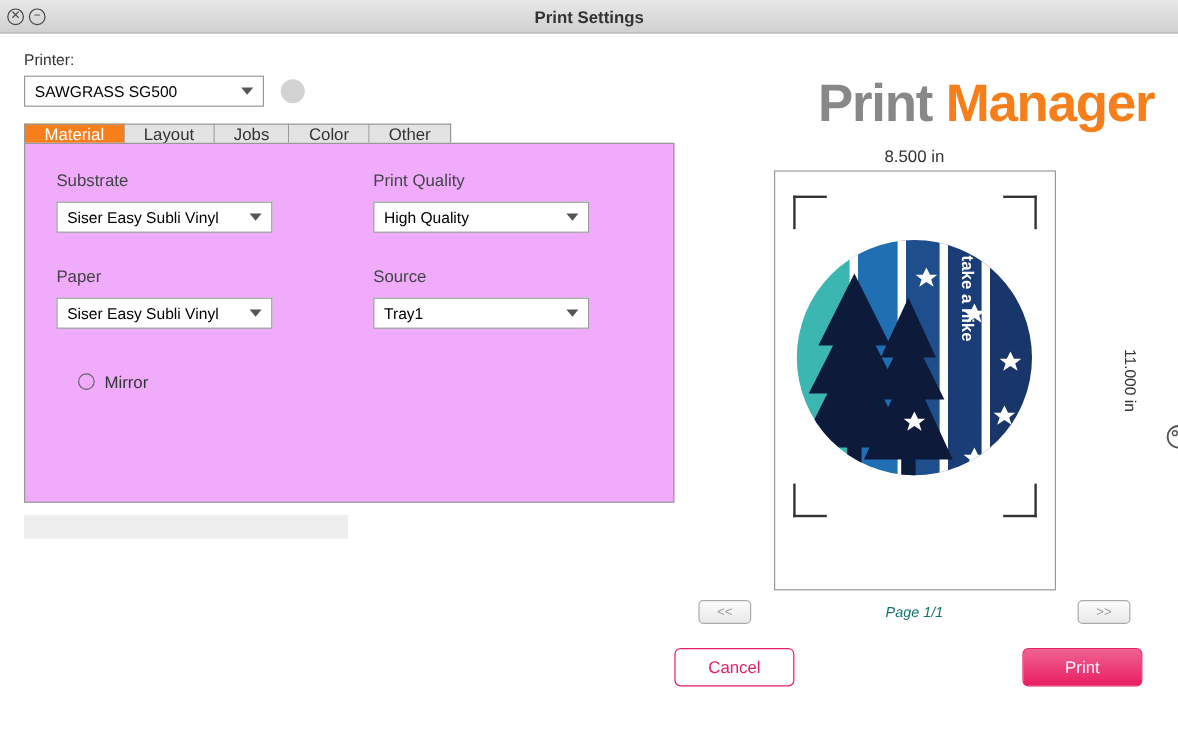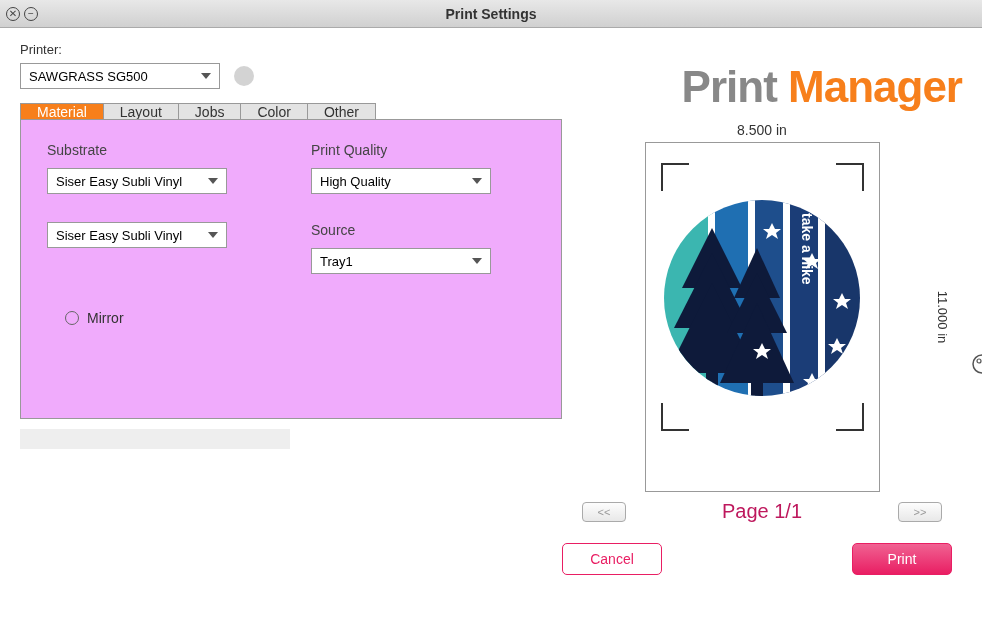--- a/index.html
+++ b/index.html
@@ -102,21 +102,21 @@
     .zoom-icon { position: absolute; right: -120px; top: 60%; }
     .zoom-icon svg { width: 30px; height: 30px; }
 
     .pager-row { display: flex; align-items: center; justify-content: space-between; margin-top: 8px; padding: 0 20px; }
     .pager-btn {
       width: 44px; height: 20px; border: 1px solid #aaa; border-radius: 4px;
       background: linear-gradient(to bottom, #fdfdfd, #e8e8e8);
       display: flex; align-items: center; justify-content: center; font-size: 11px;
       color: #999; cursor: pointer;
     }
-    .pager-label { font-size: 20px; color: #be185d; }
+    .pager-label { font-size: 12px; color: #0f766e; font-style: italic; }
 
     .action-row { display: flex; justify-content: space-between; gap: 40px; margin-top: 20px; padding: 0 10px 0 0; }
     .btn {
       width: 100px; height: 32px; border-radius: 5px; font-size: 14px;
       display: flex; align-items: center; justify-content: center; cursor: pointer;
     }
     .btn-cancel { border: 1.5px solid #e91e63; color: #e91e63; background: #fff; }
     .btn-print { border: 1.5px solid #e91e63; background: #e91e63; background: linear-gradient(to bottom,#f06292,#e91e63); color: #fff; }
   </style>
 </head>
@@ -159,20 +159,21 @@
           </div>
         </div>
         <div class="form-group">
           <div class="form-label">Print Quality</div>
           <div class="select-like form-select">
             <span>High Quality</span>
             <span class="arrow-down"></span>
           </div>
         </div>
         <div class="form-group">
+          <div class="form-label">Paper</div>
           <div class="select-like form-select">
             <span>Siser Easy Subli Vinyl</span>
             <span class="arrow-down"></span>
           </div>
         </div>
         <div class="form-group">
           <div class="form-label">Source</div>
           <div class="select-like form-select">
             <span>Tray1</span>
             <span class="arrow-down"></span>

